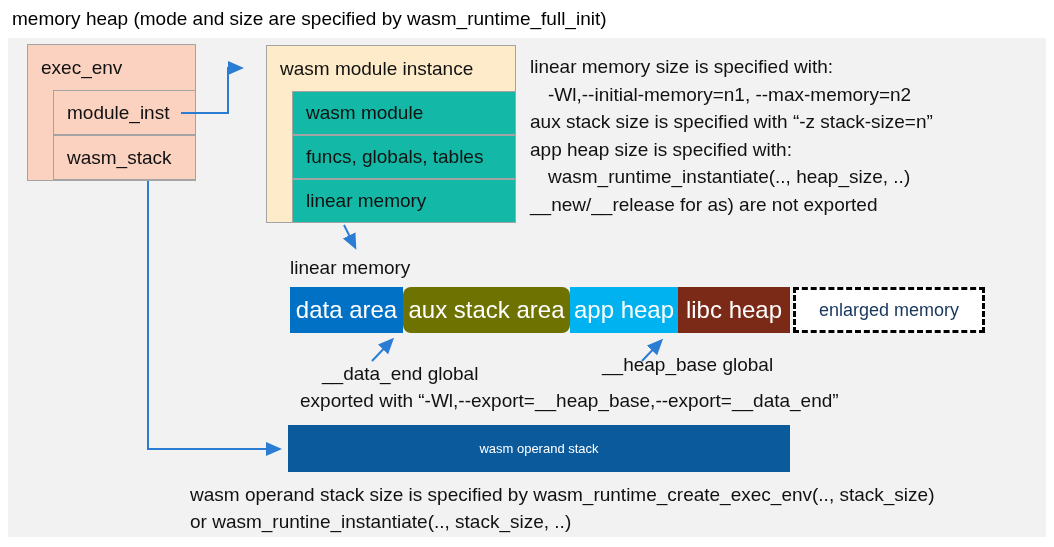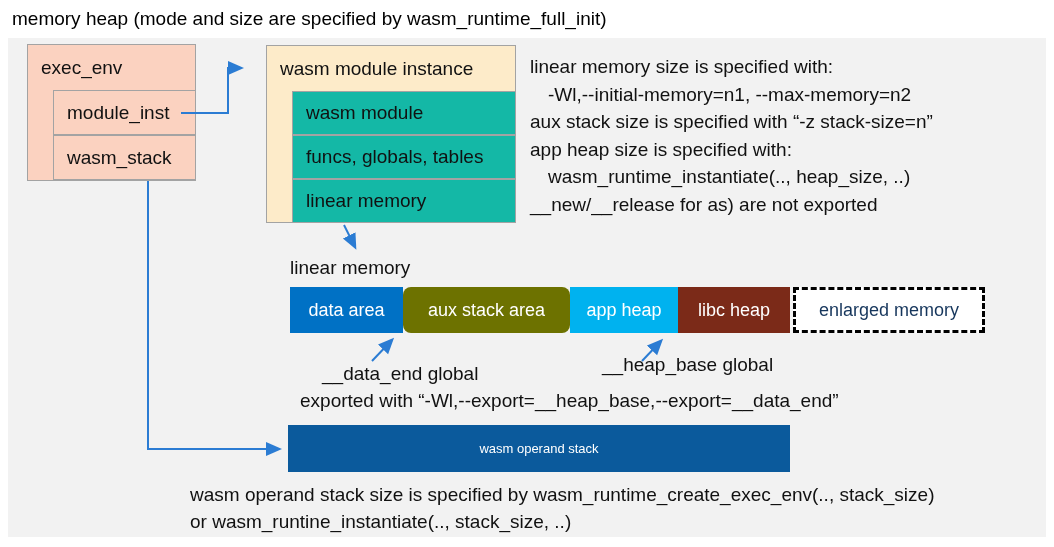--- a/index.html
+++ b/index.html
@@ -21,21 +21,21 @@
   .minst .nbox-row { background:#14b8a6; height:44px; }
 
   
   .right-notes { position:absolute; left:530px; top:53px; width:520px; font-size:19px; line-height:27.6px; }
   .note-line { white-space:nowrap; }
   .note-line.indent { padding-left:18px; }
 
   
   .lm-label { position:absolute; left:290px; top:257px; font-size:19px; }
   .lm-bar { position:absolute; left:290px; top:287px; height:46px; display:flex; align-items:stretch; }
-  .seg { display:flex; align-items:center; justify-content:center; color:#fff; font-size:18px; box-sizing:border-box; }
+  .seg { display:flex; align-items:center; justify-content:center; color:#fff; font-size:24px; box-sizing:border-box; }
   .seg-data { width:113px; background:#0071c5; }
   .seg-aux  { width:167px; background:#6d7200;border-radius:8px; }
   .seg-app  { width:108px; background:#00b2ef;text-align:center; }
   .seg-libc { width:112px; background:#7b2a18; }
   .seg-enlarged { width:192px; margin-left:3px; background:#ffffff; border:3px dashed #000;
                   color:#16365c; font-size:18px; }
 
   .free-label { position:absolute; font-size:19px; white-space:nowrap; }
 
   

